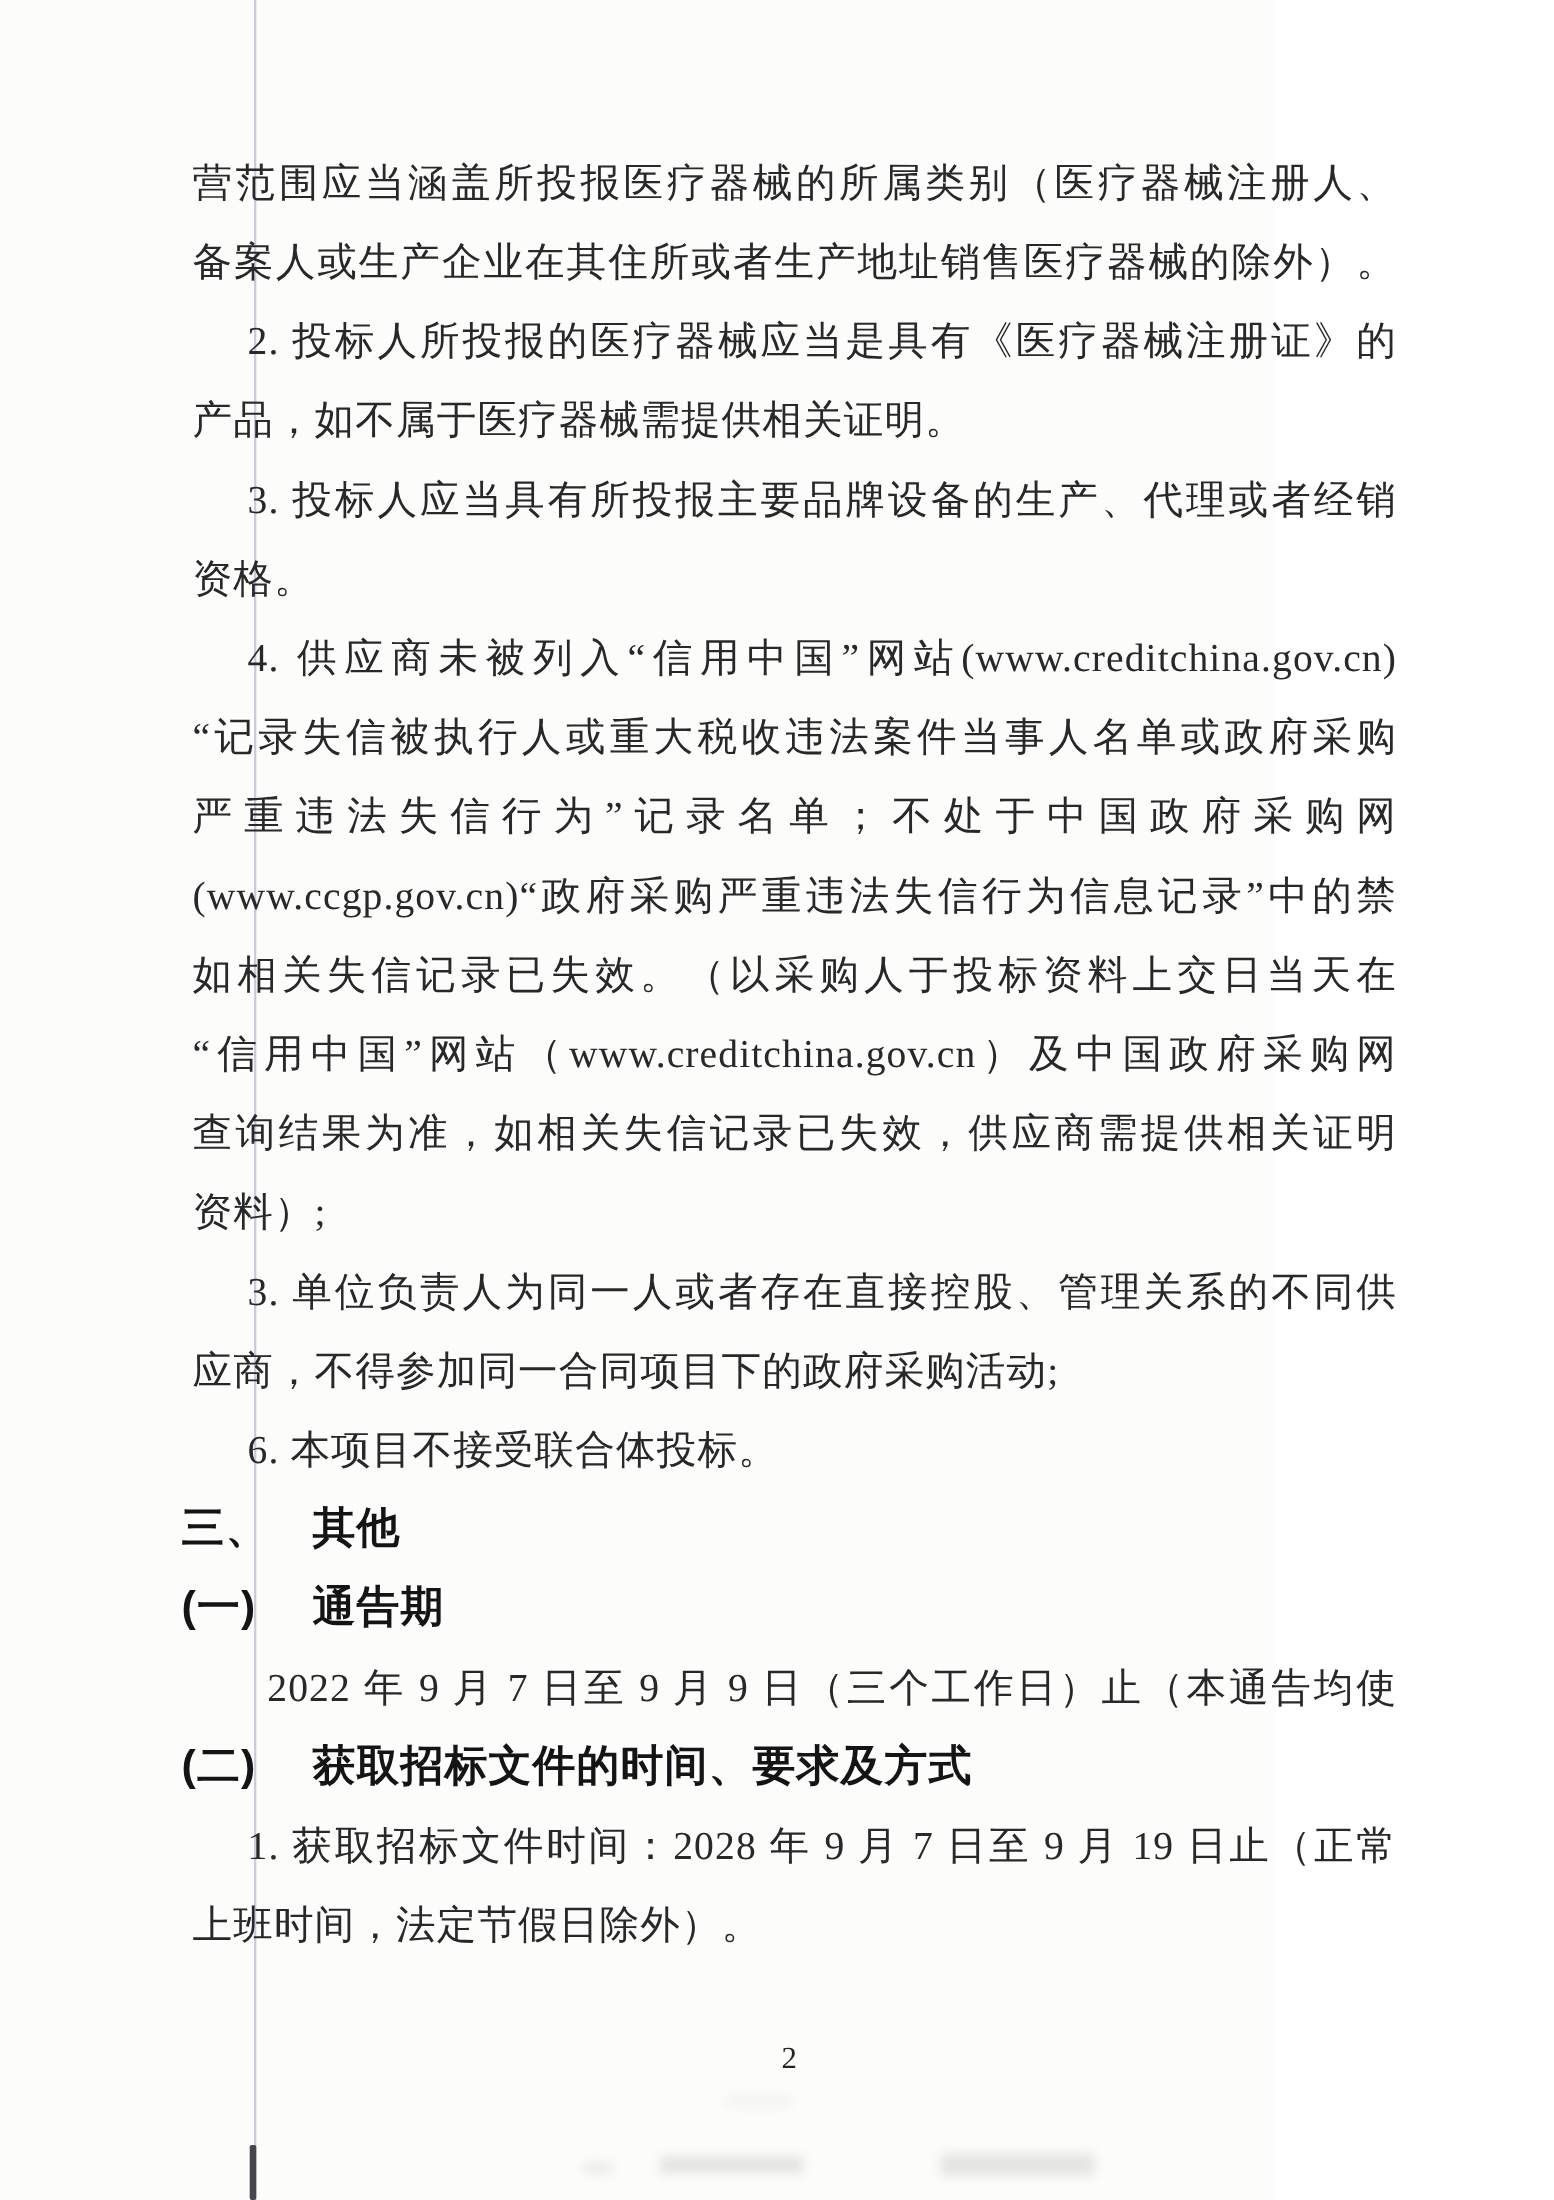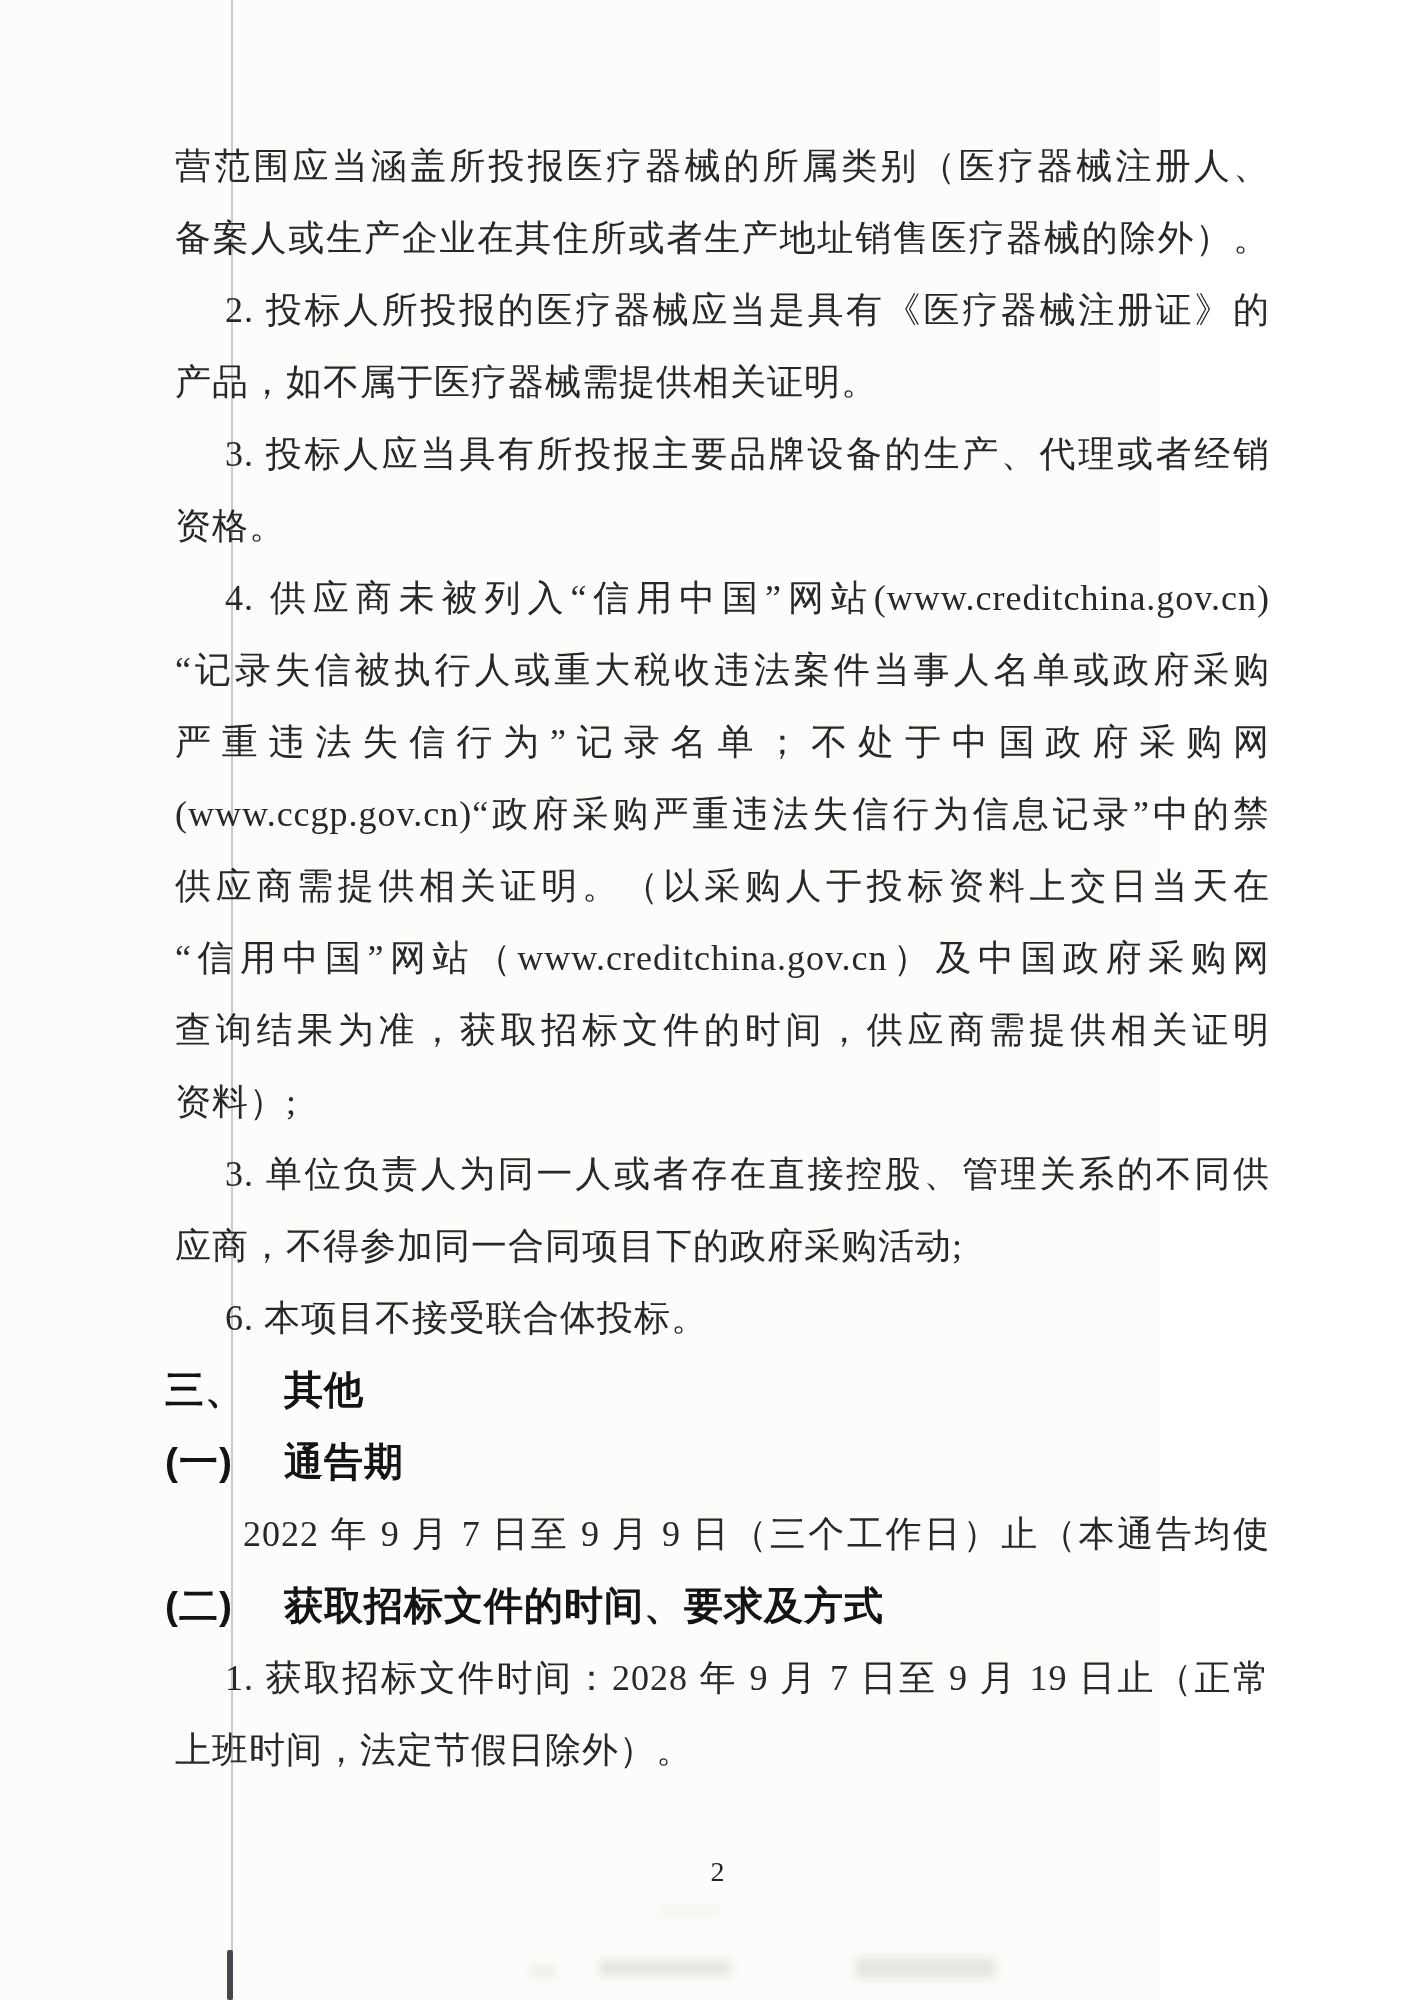--- a/index.html
+++ b/index.html
@@ -73,23 +73,23 @@
     <div class="line fill">营范围应当涵盖所投报医疗器械的所属类别（医疗器械注册人、</div>
     <div class="line fill">备案人或生产企业在其住所或者生产地址销售医疗器械的除外）。</div>
     <div class="line fill ind1">2. 投标人所投报的医疗器械应当是具有《医疗器械注册证》的</div>
     <div class="line">产品，如不属于医疗器械需提供相关证明。</div>
     <div class="line fill ind1">3. 投标人应当具有所投报主要品牌设备的生产、代理或者经销</div>
     <div class="line">资格。</div>
     <div class="line fill ind1">4. 供应商未被列入“信用中国”网站(www.creditchina.gov.cn)</div>
     <div class="line fill">“记录失信被执行人或重大税收违法案件当事人名单或政府采购</div>
     <div class="line fill">严重违法失信行为”记录名单；不处于中国政府采购网</div>
     <div class="line fill">(www.ccgp.gov.cn)“政府采购严重违法失信行为信息记录”中的禁</div>
-    <div class="line fill">供应商需提供相关证明。（以采购人于投标资料上交日当天在</div>
+    <div class="line fill">如相关失信记录已失效。（以采购人于投标资料上交日当天在</div>
     <div class="line fill">“信用中国”网站（www.creditchina.gov.cn）及中国政府采购网</div>
-    <div class="line fill">查询结果为准，获取招标文件的时间，供应商需提供相关证明</div>
+    <div class="line fill">查询结果为准，如相关失信记录已失效，供应商需提供相关证明</div>
     <div class="line">资料）;</div>
     <div class="line fill ind1">3. 单位负责人为同一人或者存在直接控股、管理关系的不同供</div>
     <div class="line">应商，不得参加同一合同项目下的政府采购活动;</div>
     <div class="line ind1">6. 本项目不接受联合体投标。</div>
 
     <div class="line heading">
       <span class="h-label">三、</span>
       <span class="h-title">其他</span>
     </div>
 

